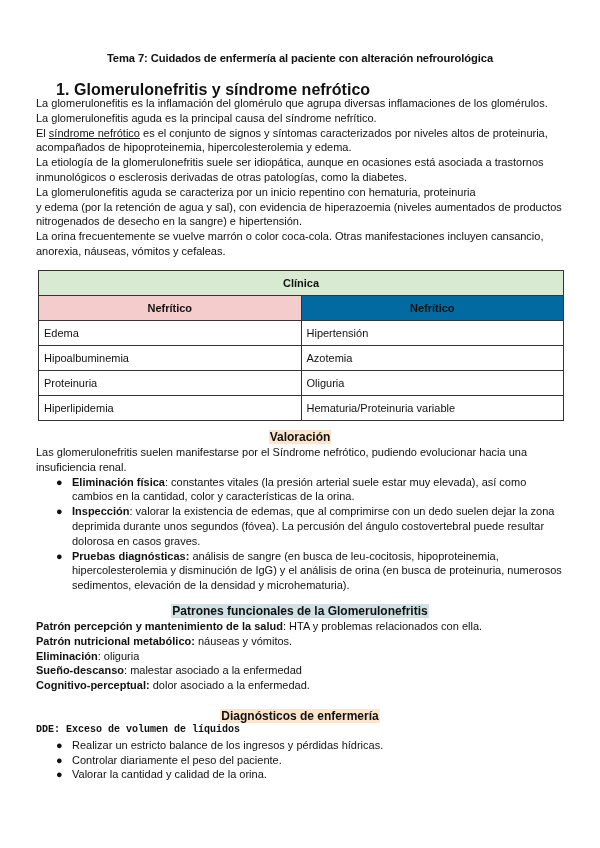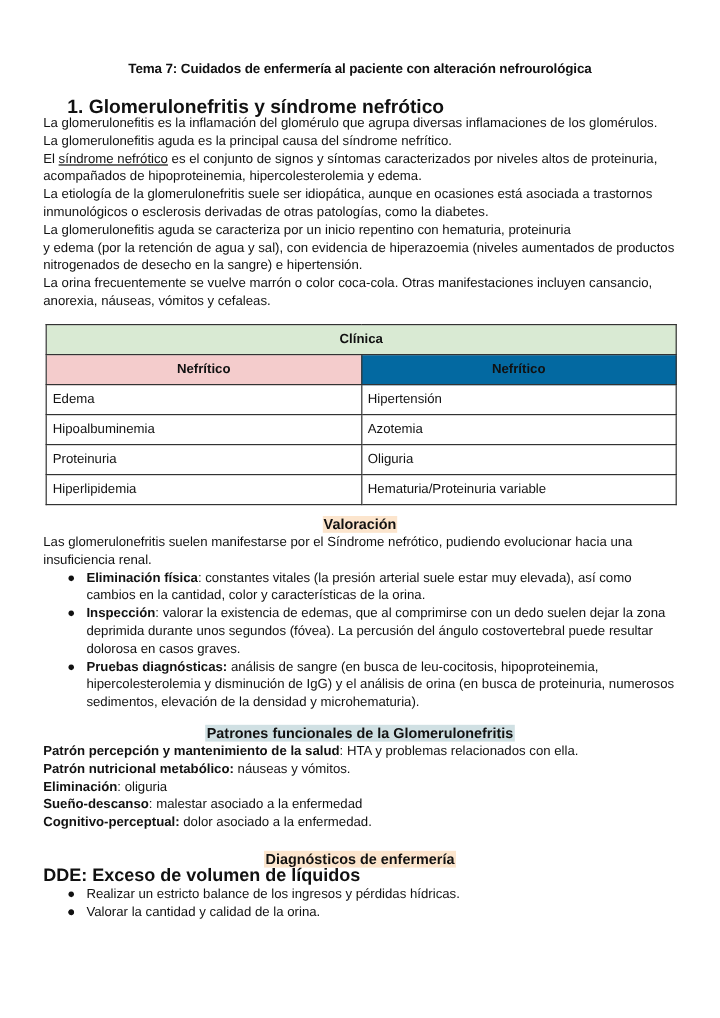--- a/index.html
+++ b/index.html
@@ -104,21 +104,21 @@
     <p><span class="b">Eliminación</span><span>: oliguria</span></p>
     <p><span class="b">Sueño-descanso</span><span>: malestar asociado a la enfermedad</span></p>
     <p><span class="b">Cognitivo-perceptual:</span><span> dolor asociado a la enfermedad.</span></p>
   </div>
 
   <div class="center-head" style="top:709px;">
     <span class="hl-orange">Diagnósticos de enfermería</span>
   </div>
 
   <div class="para" style="top:723px;">
-    <p class="b" style="font-size:15px;">DDE: Exceso de volumen de líquidos</p>
+    <p class="b" style="font-size:10px;font-family:Liberation Mono, monospace;">DDE: Exceso de volumen de líquidos</p>
     <ul class="bul">
       <li><span class="dot">●</span><span>Realizar un estricto balance de los ingresos y pérdidas hídricas.</span></li>
-      <li><span class="dot">●</span></li>
+      <li><span class="dot">●</span><span>Controlar diariamente el peso del paciente.</span></li>
       <li><span class="dot">●</span><span>Valorar la cantidad y calidad de la orina.</span></li>
     </ul>
   </div>
 
 </div>
 
 </body></html>

